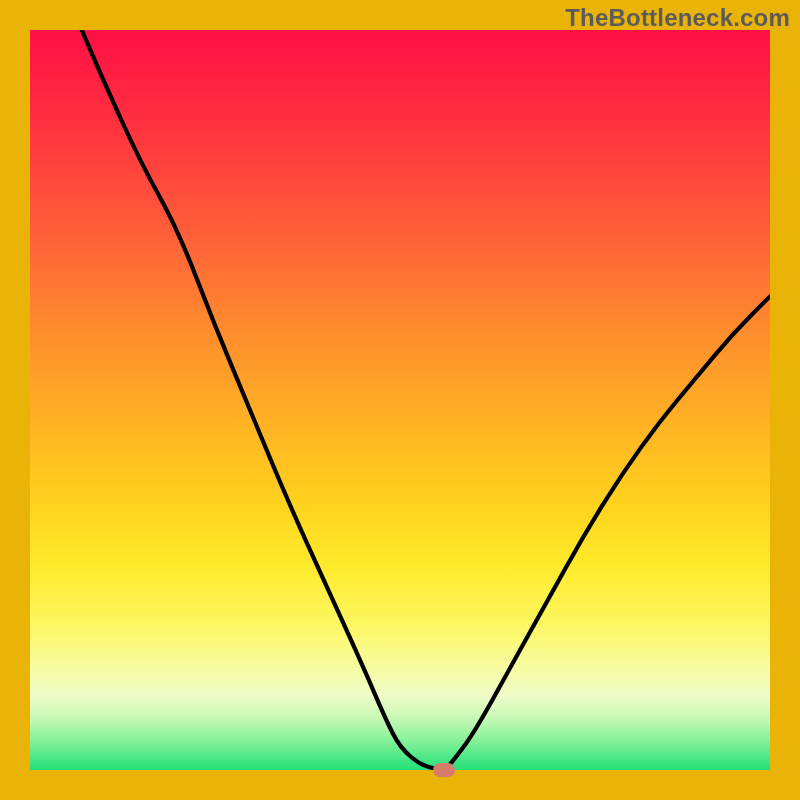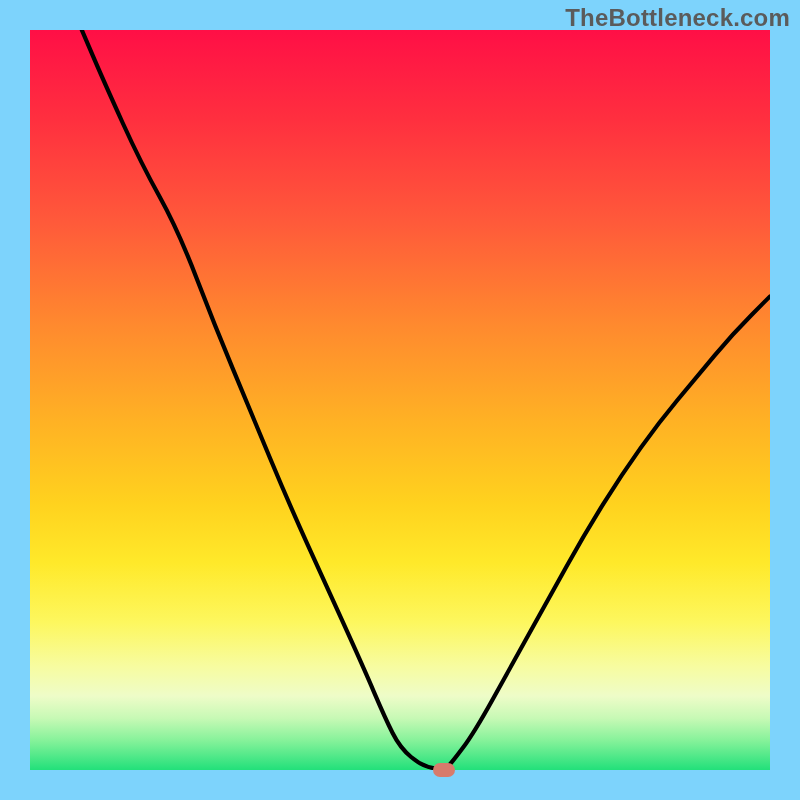--- a/index.html
+++ b/index.html
@@ -8,21 +8,21 @@
     width: 800px;
     height: 800px;
     background: #000;
     overflow: hidden;
     font-family: Arial, Helvetica, sans-serif;
   }
   .frame {
     position: relative;
     width: 800px;
     height: 800px;
-    background: #7dd3fc;
+    background: #eab308;
   }
   .watermark {
     position: absolute;
     top: 4px;
     right: 10px;
     color: #5b5b5b;
     font-size: 24px;
     font-weight: 600;
     letter-spacing: 0.2px;
     z-index: 5;

